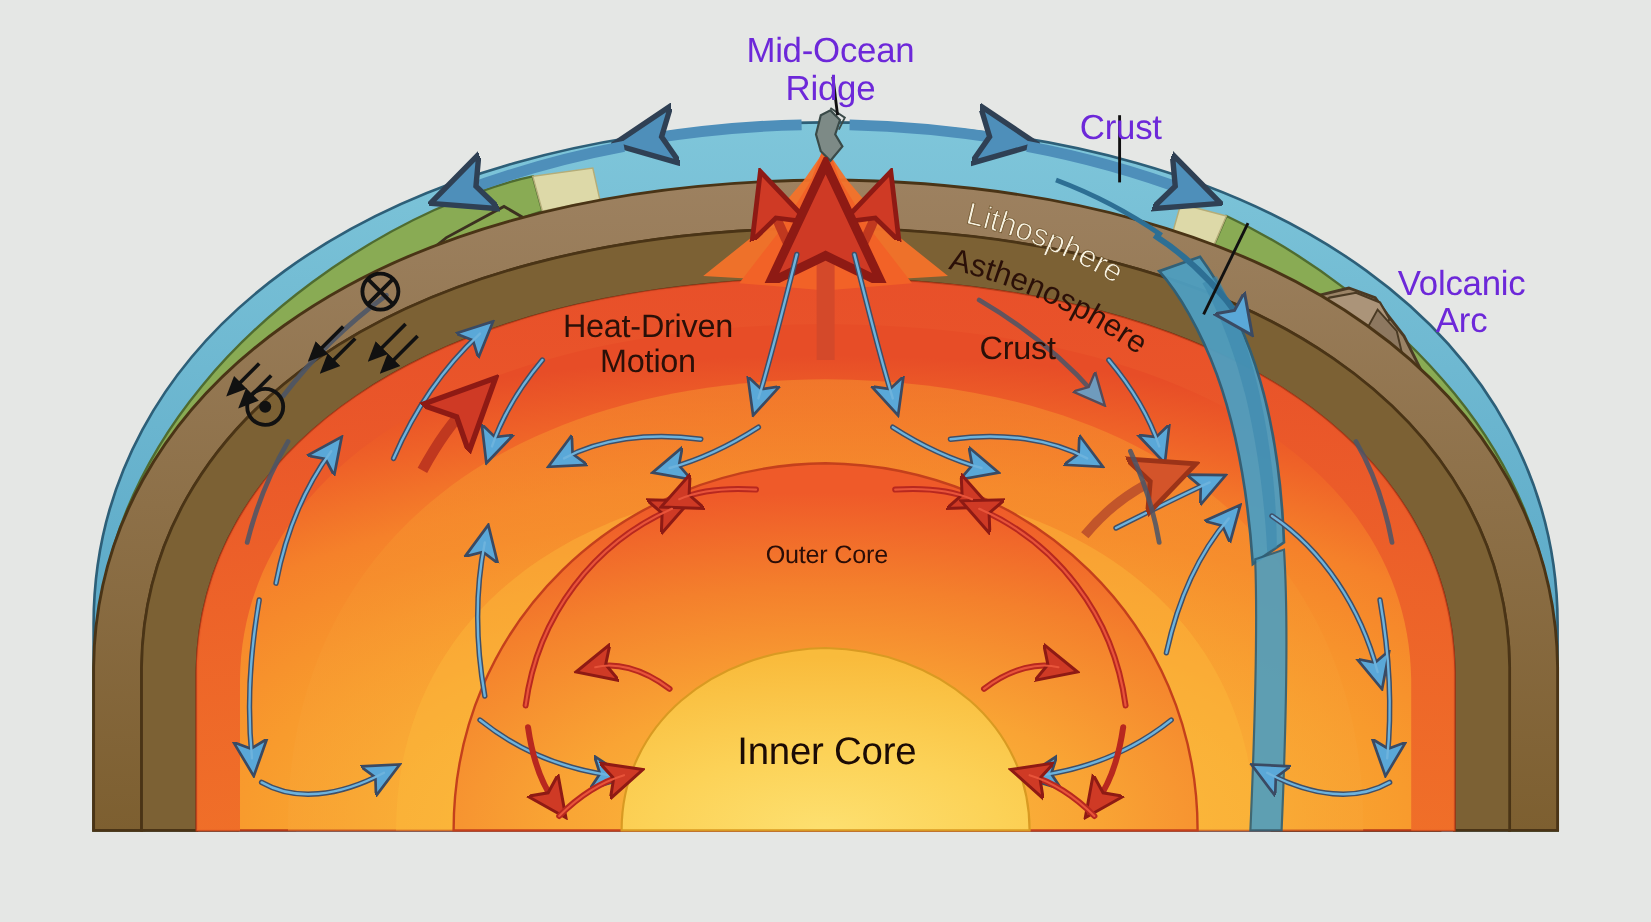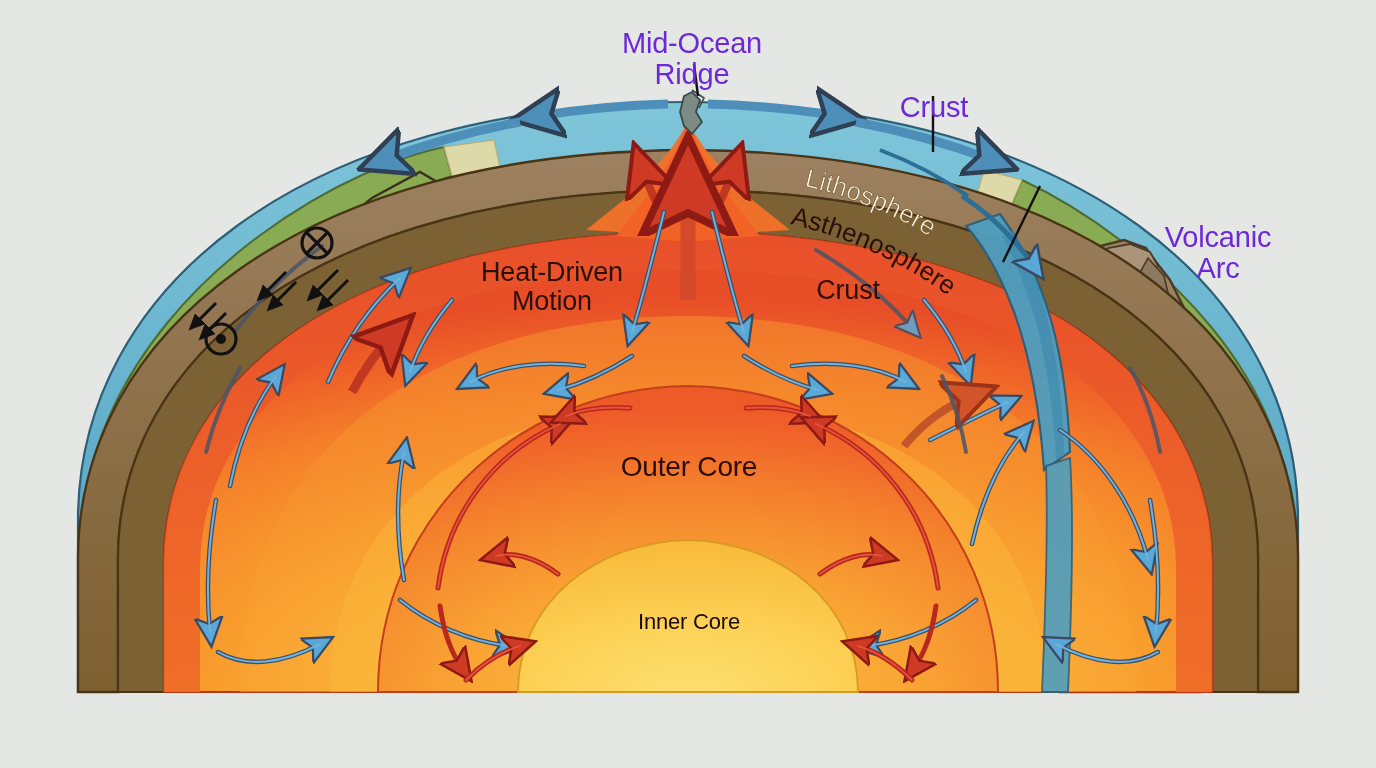--- a/index.html
+++ b/index.html
@@ -19,22 +19,22 @@
     color:#6d28d9;
     font-family:"Liberation Sans", sans-serif;
     font-size:29px;
     line-height:1.06;
     letter-spacing:-0.2px;
     white-space:pre-line;
     text-align:center;
     pointer-events:none;
   }
   .lbl.in-earth{font-size:27px;color:#2b1008;}
-  .lbl.core-lbl{font-size:28px;color:#2a0d07;}
-  .lbl.inner-lbl{font-size:22px;color:#1b0b05;}
+  .lbl.core-lbl{font-size:21px;color:#2a0d07;}
+  .lbl.inner-lbl{font-size:32px;color:#1b0b05;}
 </style>
 </head>
 <body>
 
 <div id="stage">
 
 <svg id="earth" viewBox="0 0 1376 768" xmlns="http://www.w3.org/2000/svg">
   <defs>
 
     <radialGradient id="gMantle" cx="50%" cy="100%" r="86%">
@@ -404,21 +404,21 @@
 
 <div class="lbl" style="left:586px;top:28px;width:212px;">Mid-Ocean Ridge</div>
 
 <div class="lbl" style="left:884px;top:92px;width:100px;">Crust</div>
 
 
 <div class="lbl" style="left:1158px;top:222px;width:120px;">Volcanic
 Arc</div>
 
 
-<div class="lbl in-earth" style="left:462px;top:258px;width:180px;text-align:center;">Heat-Driven
+<div class="lbl in-earth" style="left:450px;top:258px;width:180px;text-align:center;">Heat-Driven
 Motion</div>
 
 <div class="lbl in-earth" style="left:778px;top:276px;width:140px;">Crust</div>
 
 <div class="lbl core-lbl" style="left:596px;top:452px;width:186px;">Outer Core</div>
 
 <div class="lbl inner-lbl" style="left:598px;top:610px;width:182px;">Inner Core</div>
 
 </div>
 

